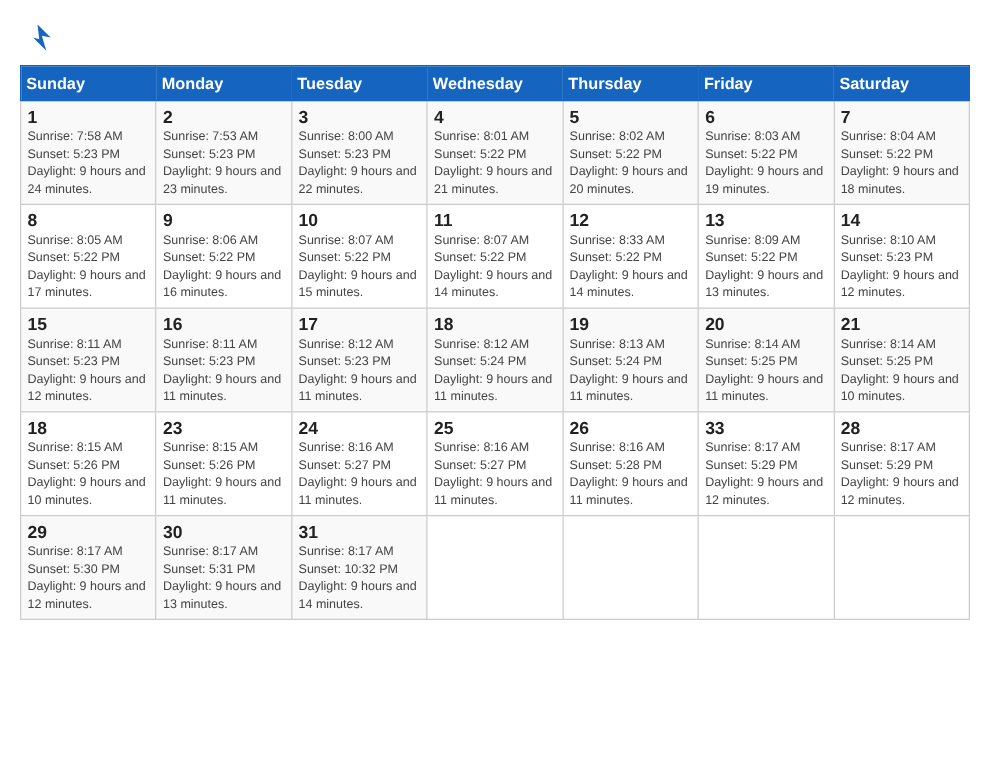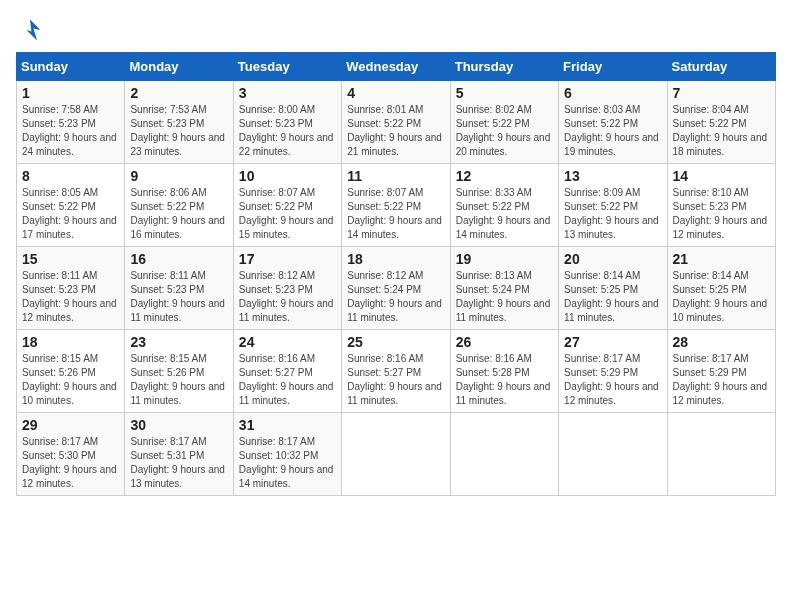--- a/index.html
+++ b/index.html
@@ -330,21 +330,21 @@
       </td>
         <td>
         <span class="day-num">26</span>
         <div class="day-info">
           <span>Sunrise: 8:16 AM</span><br>
           <span>Sunset: 5:28 PM</span><br>
           <span>Daylight: 9 hours and 11 minutes.</span>
         </div>
       </td>
         <td>
-        <span class="day-num">27</span>
+        <span class="day-num">33</span>
         <div class="day-info">
           <span>Sunrise: 8:17 AM</span><br>
           <span>Sunset: 5:29 PM</span><br>
           <span>Daylight: 9 hours and 12 minutes.</span>
         </div>
       </td>
         <td>
         <span class="day-num">28</span>
         <div class="day-info">
           <span>Sunrise: 8:17 AM</span><br>

